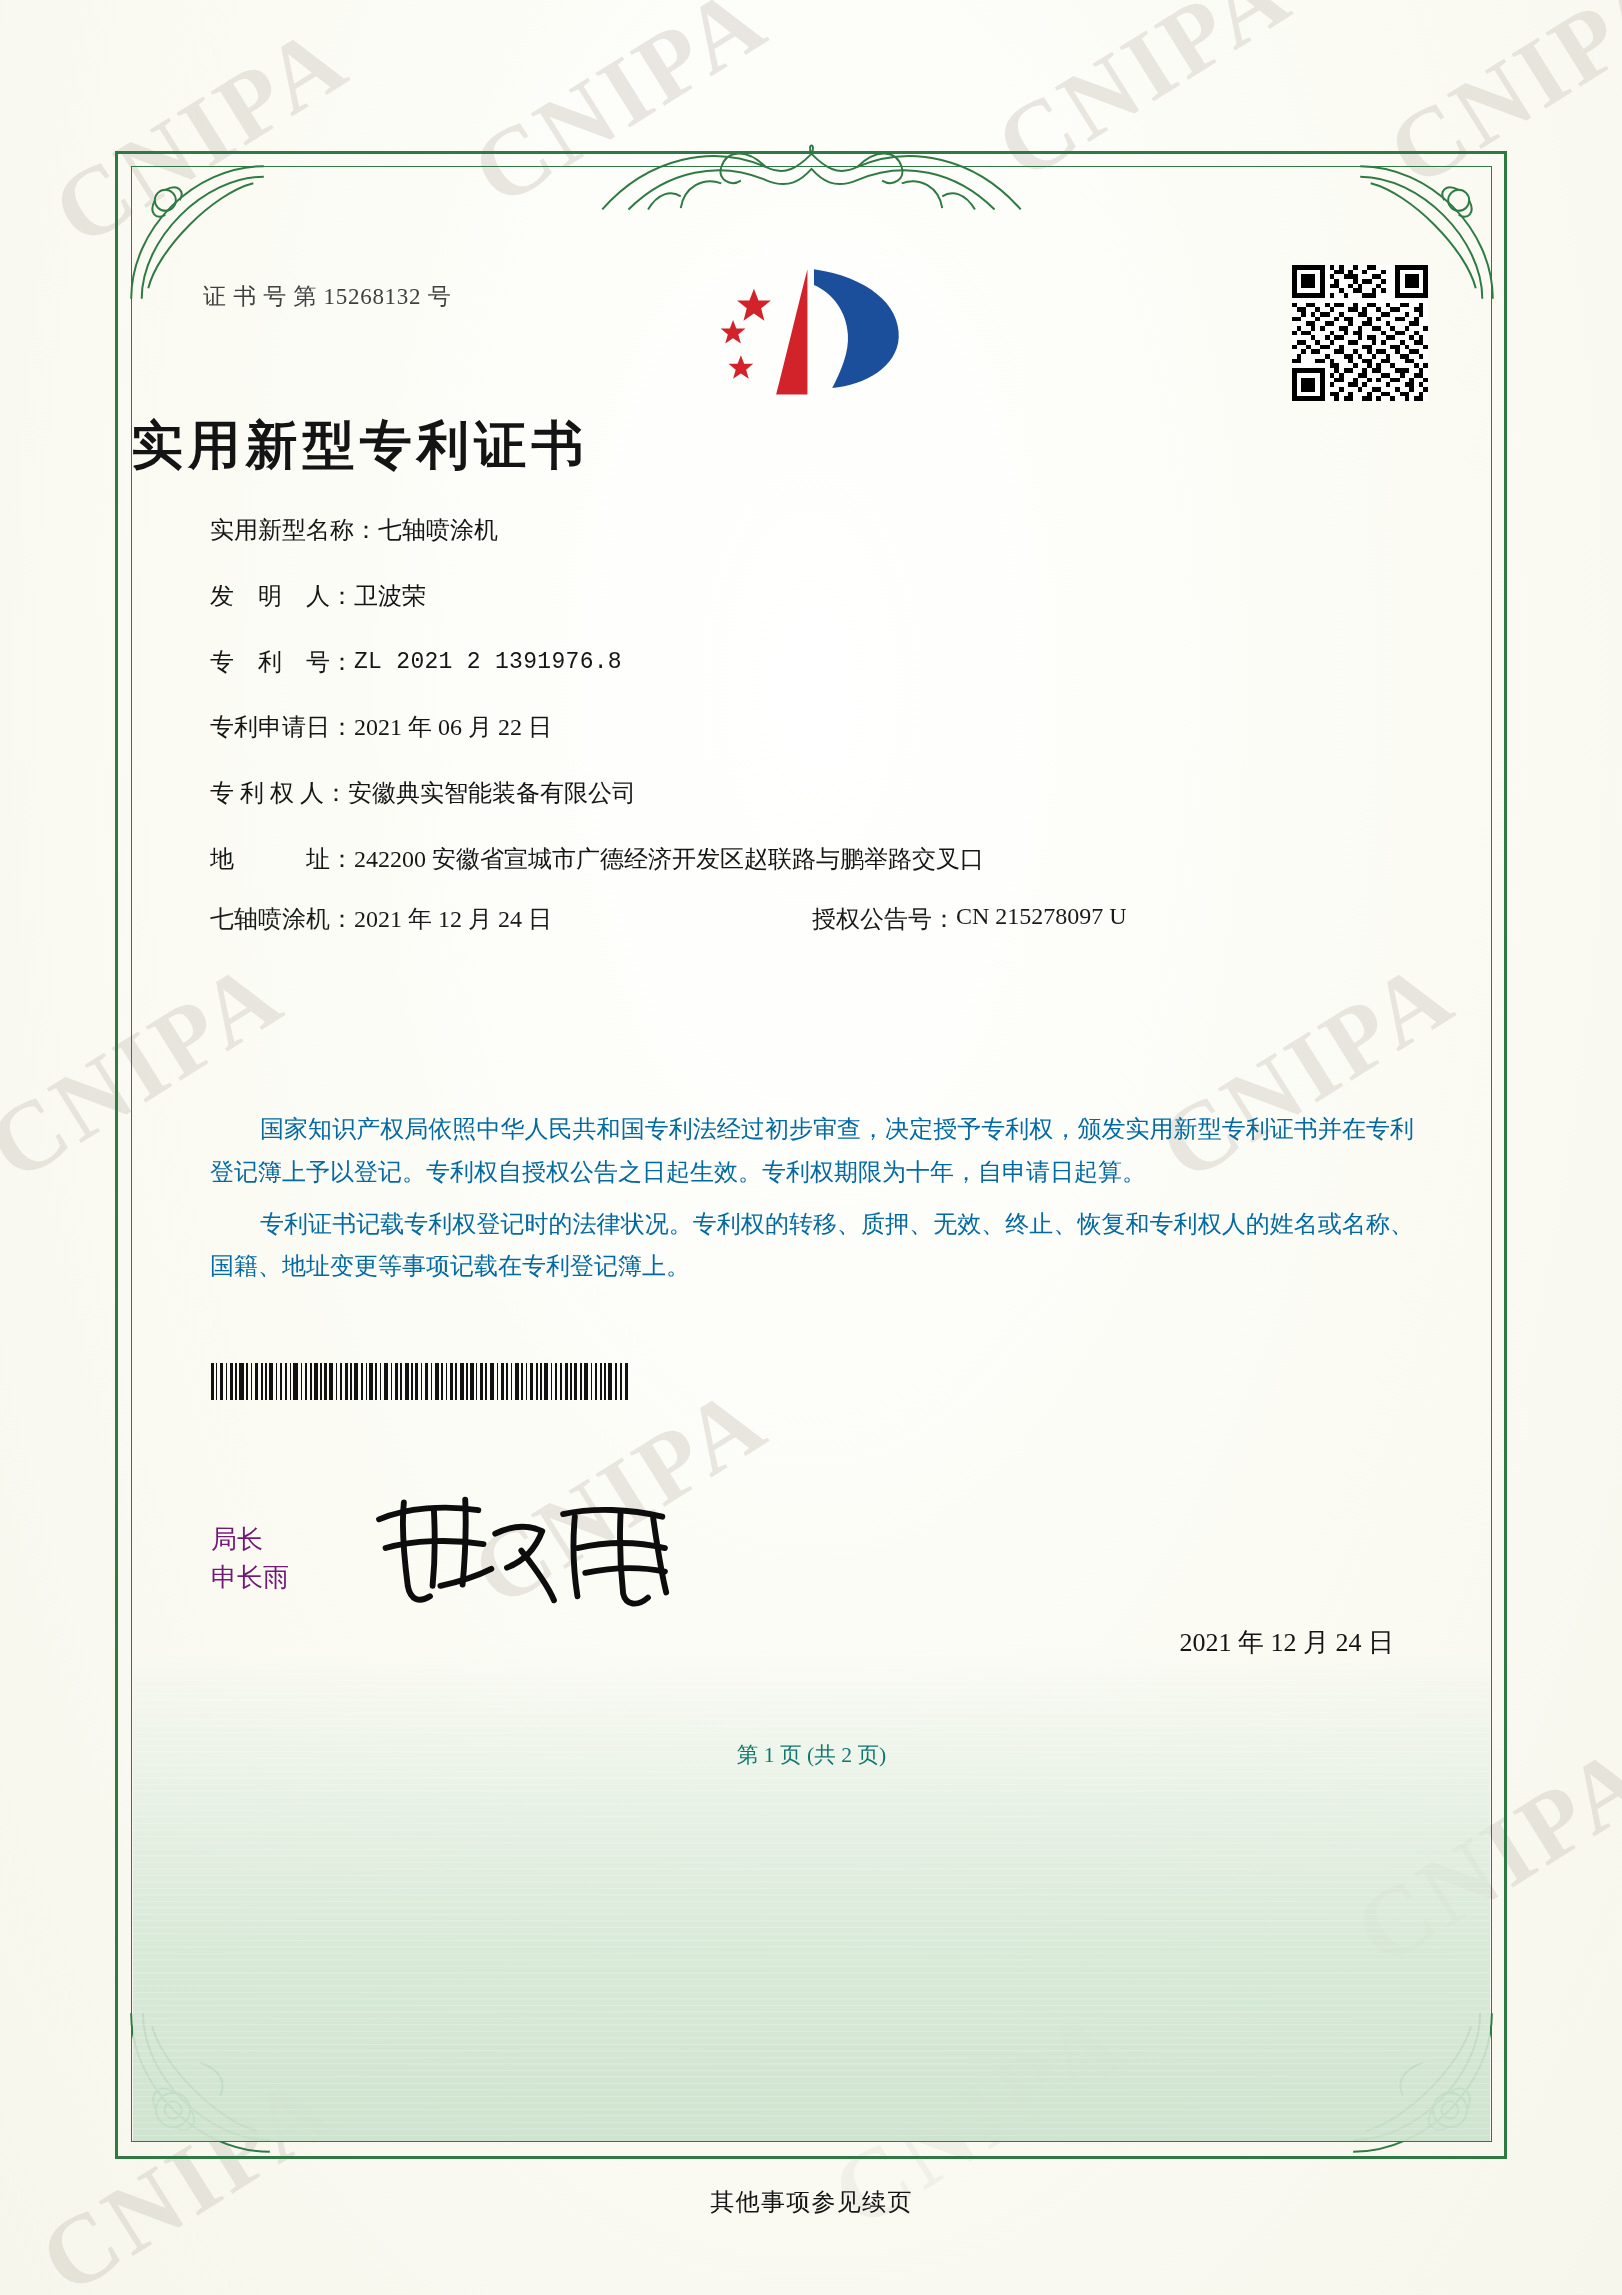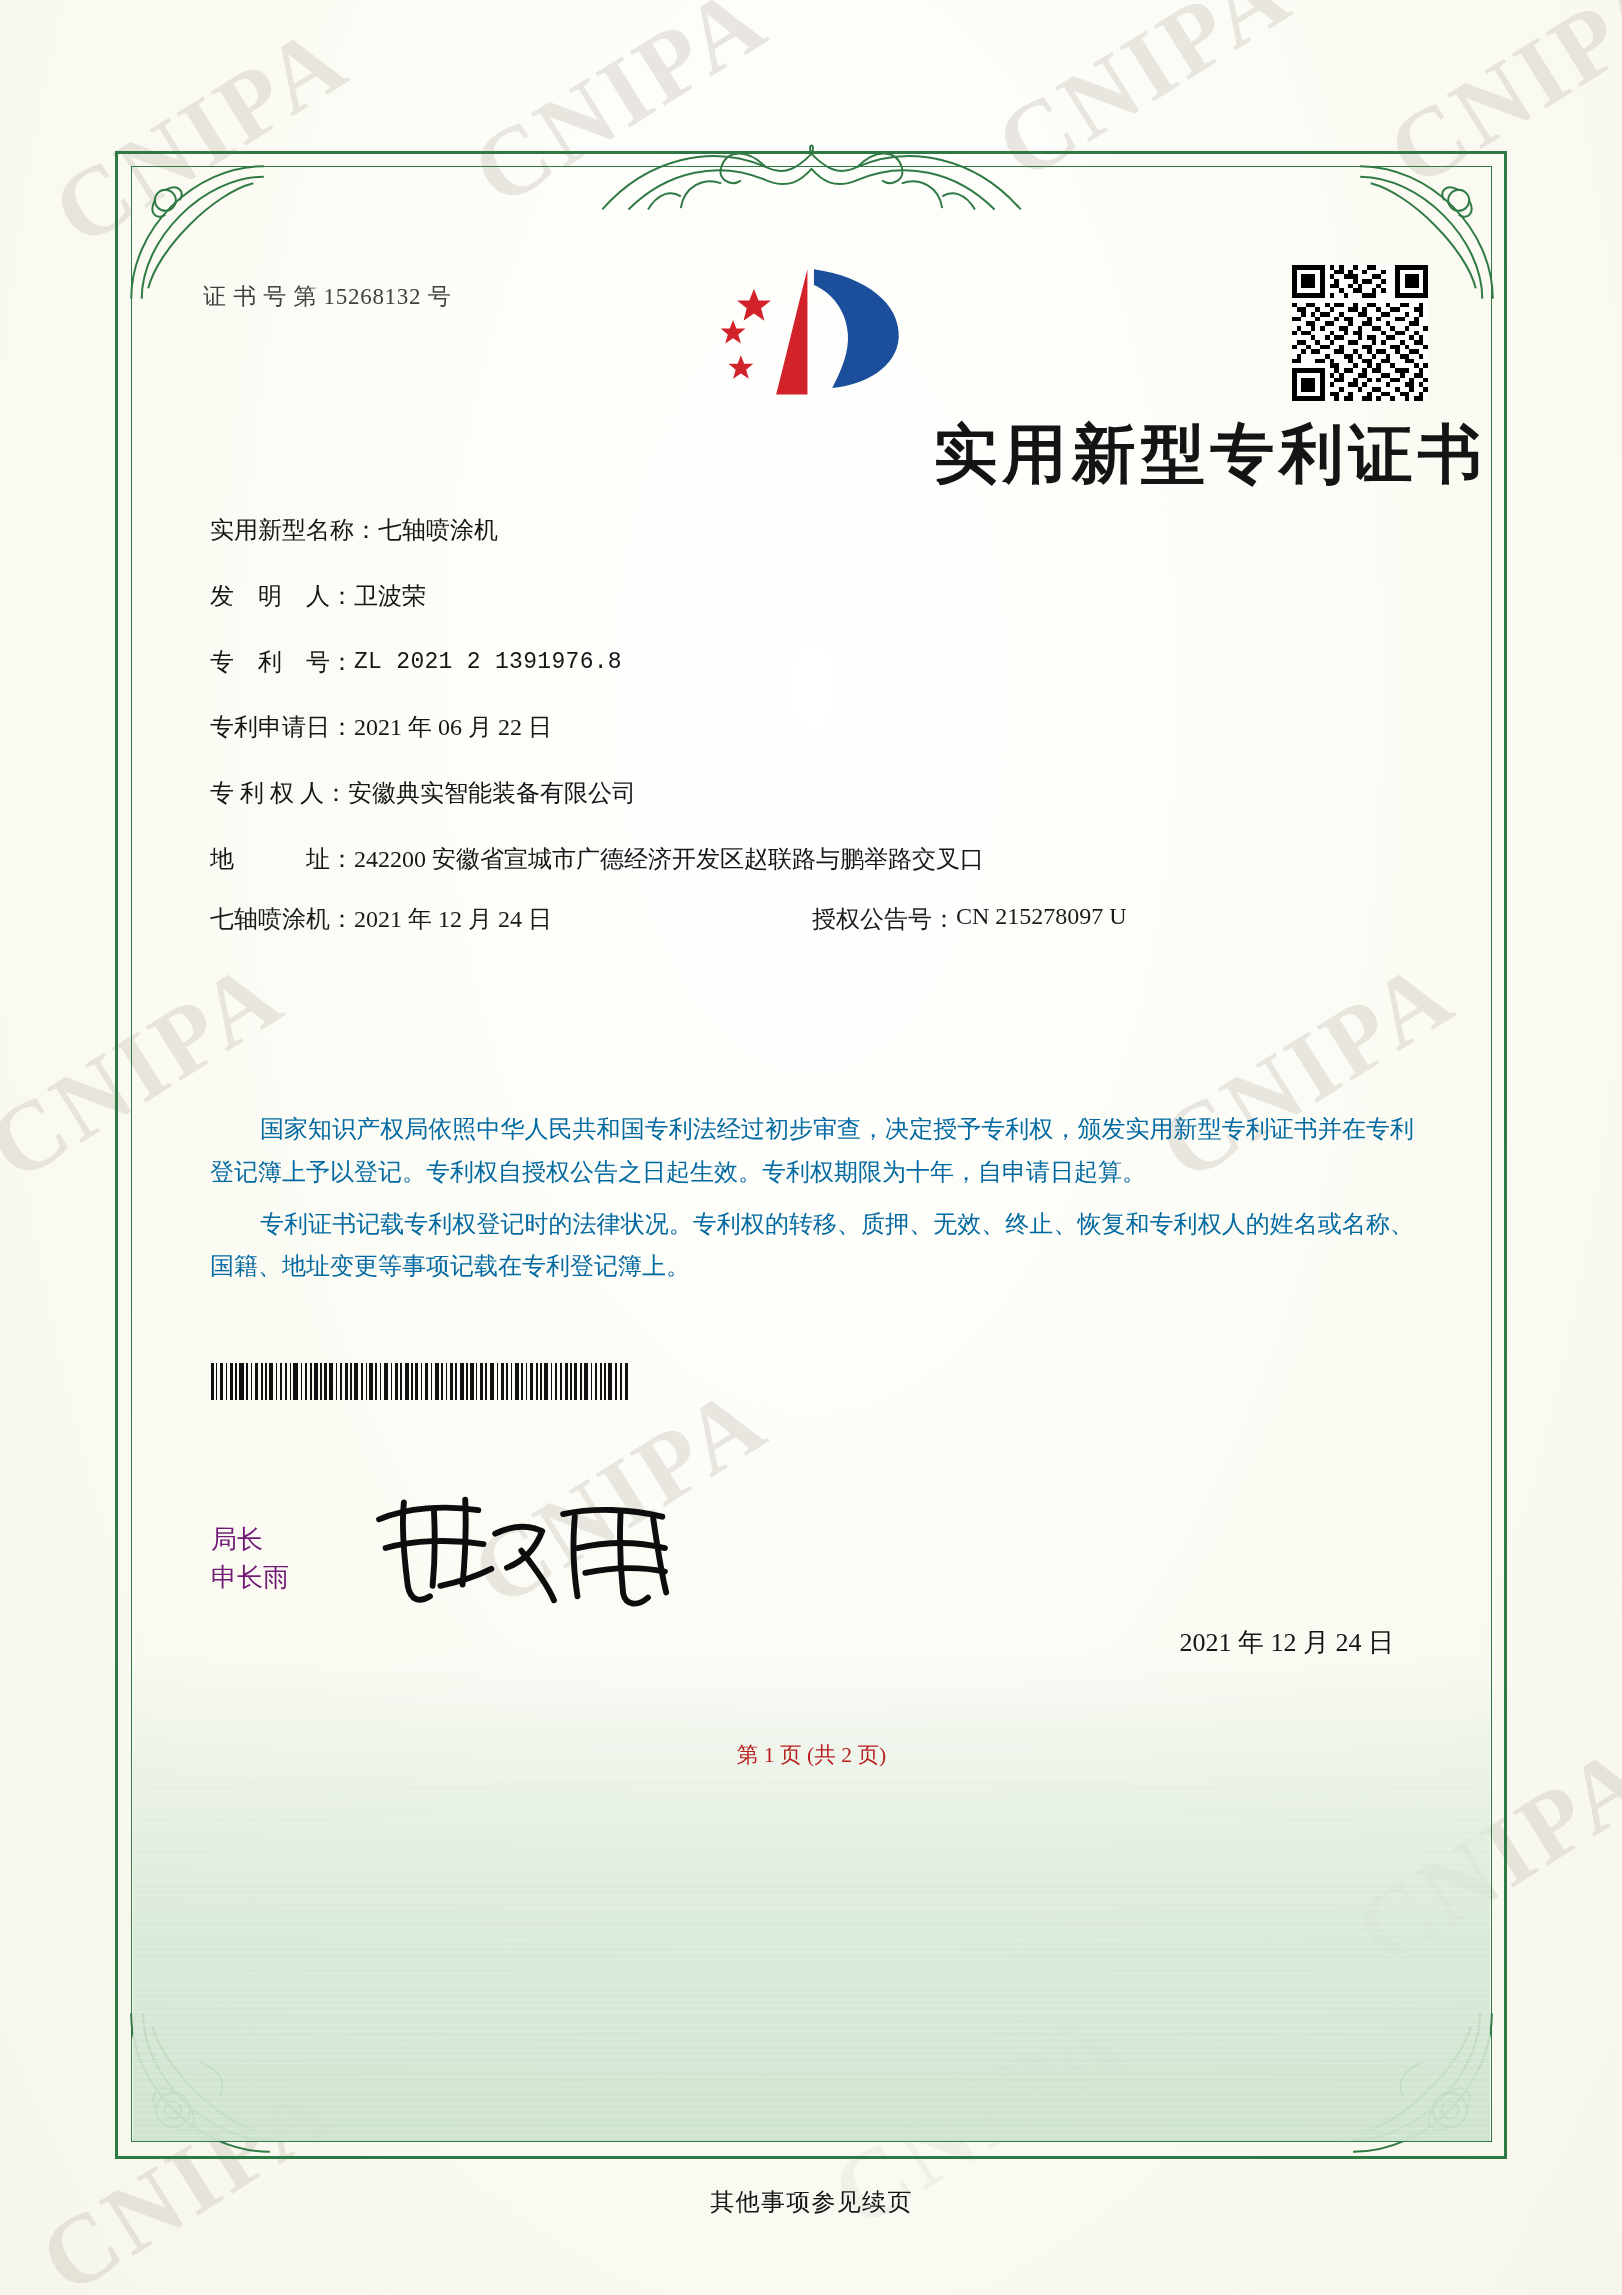--- a/index.html
+++ b/index.html
@@ -115,24 +115,24 @@
     position: absolute;
     left: 50%;
     top: 98px;
     transform: translateX(-50%);
     width: 216px;
     height: 137px;
   }
 
   .main-title {
     position: absolute;
-    left: 0; right: 5px;
+    left: 0; right: 12px;
     top: 245px;
-    text-align: right;
-    font-size: 64px;
+    text-align: left;
+    font-size: 52px;
     font-weight: 700;
     letter-spacing: 5.2px;
     color: #141414;
     font-family: "DejaVu Serif", "Liberation Serif", serif;
   }
 
   .fields {
     position: absolute;
     left: 79px;
     top: 347px;
@@ -213,21 +213,21 @@
     font-size: 26px;
     color: #141414;
     white-space: nowrap;
   }
   .page-num {
     position: absolute;
     left: 0; right: 0;
     top: 1574px;
     text-align: center;
     font-size: 21.6px;
-    color: #b91c1c;
+    color: #0f766e;
   }
 
   .footer-note {
     position: absolute;
     left: 0; right: 0;
     top: 2186px;
     text-align: center;
     font-size: 24px;
     color: #141414;
     letter-spacing: 1.3px;

